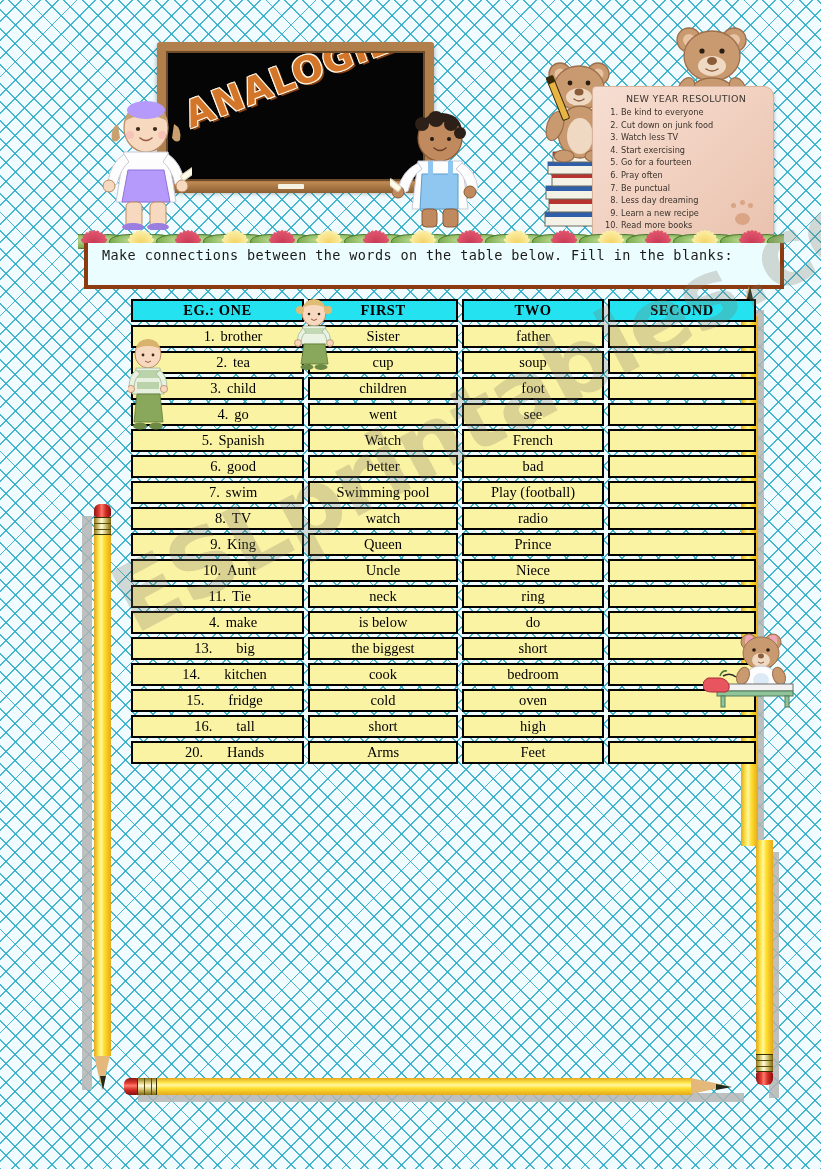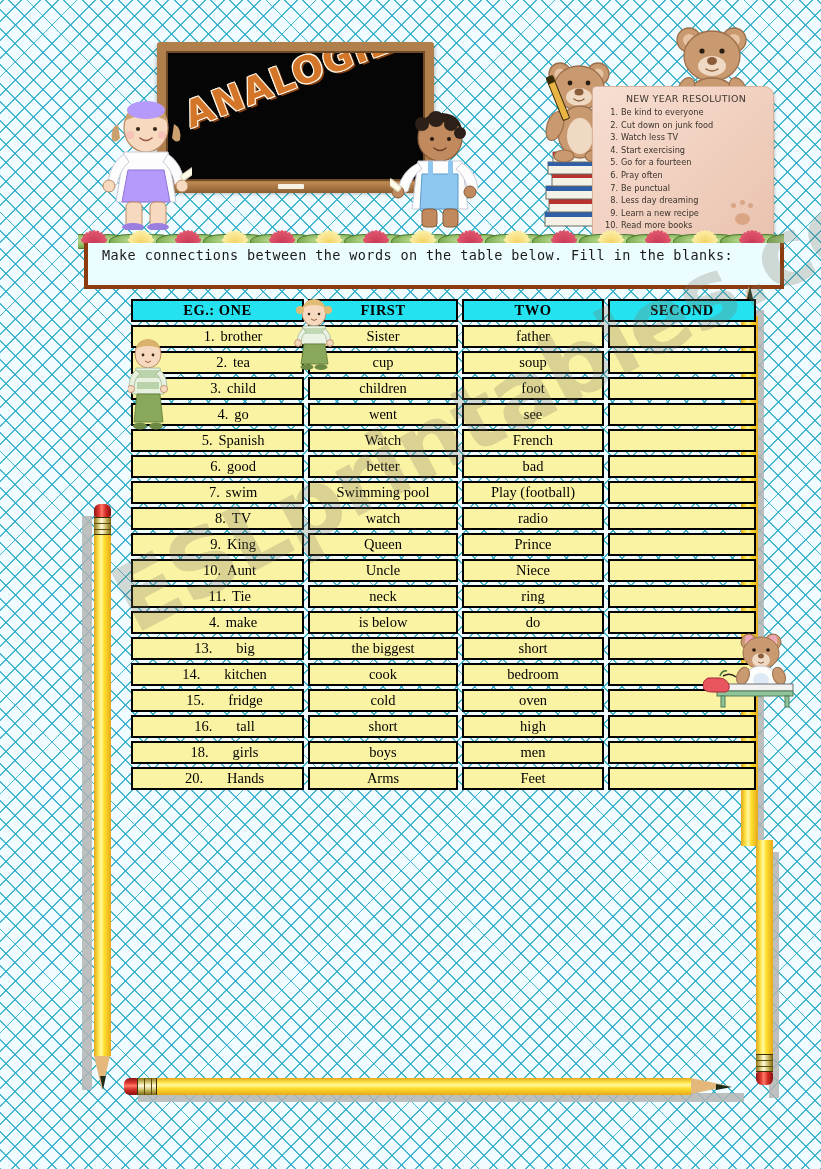--- a/index.html
+++ b/index.html
@@ -818,26 +818,20 @@
           <tr>
             <td class="one-col wide-idx"><span class="idx">15.</span><span>fridge</span></td>
             <td>cold</td>
             <td>oven</td>
             <td class="answer-cell"></td>
           </tr>
           <tr>
             <td class="one-col wide-idx"><span class="idx">16.</span><span>tall</span></td>
             <td>short</td>
             <td>high</td>
-            <td class="answer-cell"></td>
-          </tr>
-          <tr>
-            <td class="one-col wide-idx"><span class="idx">18.</span><span>girls</span></td>
-            <td>boys</td>
-            <td>men</td>
             <td class="answer-cell"></td>
           </tr>
           <tr>
             <td class="one-col wide-idx"><span class="idx">20.</span><span>Hands</span></td>
             <td>Arms</td>
             <td>Feet</td>
             <td class="answer-cell"></td>
           </tr>
         </tbody>
     </table>

